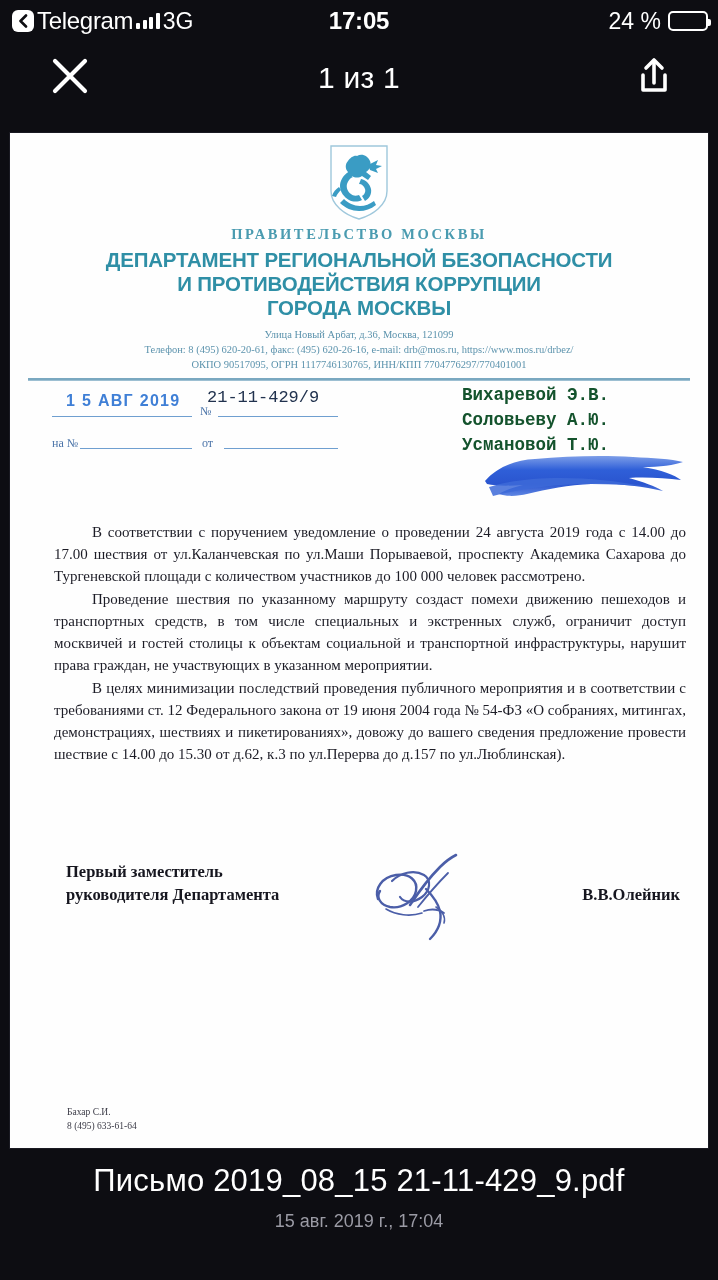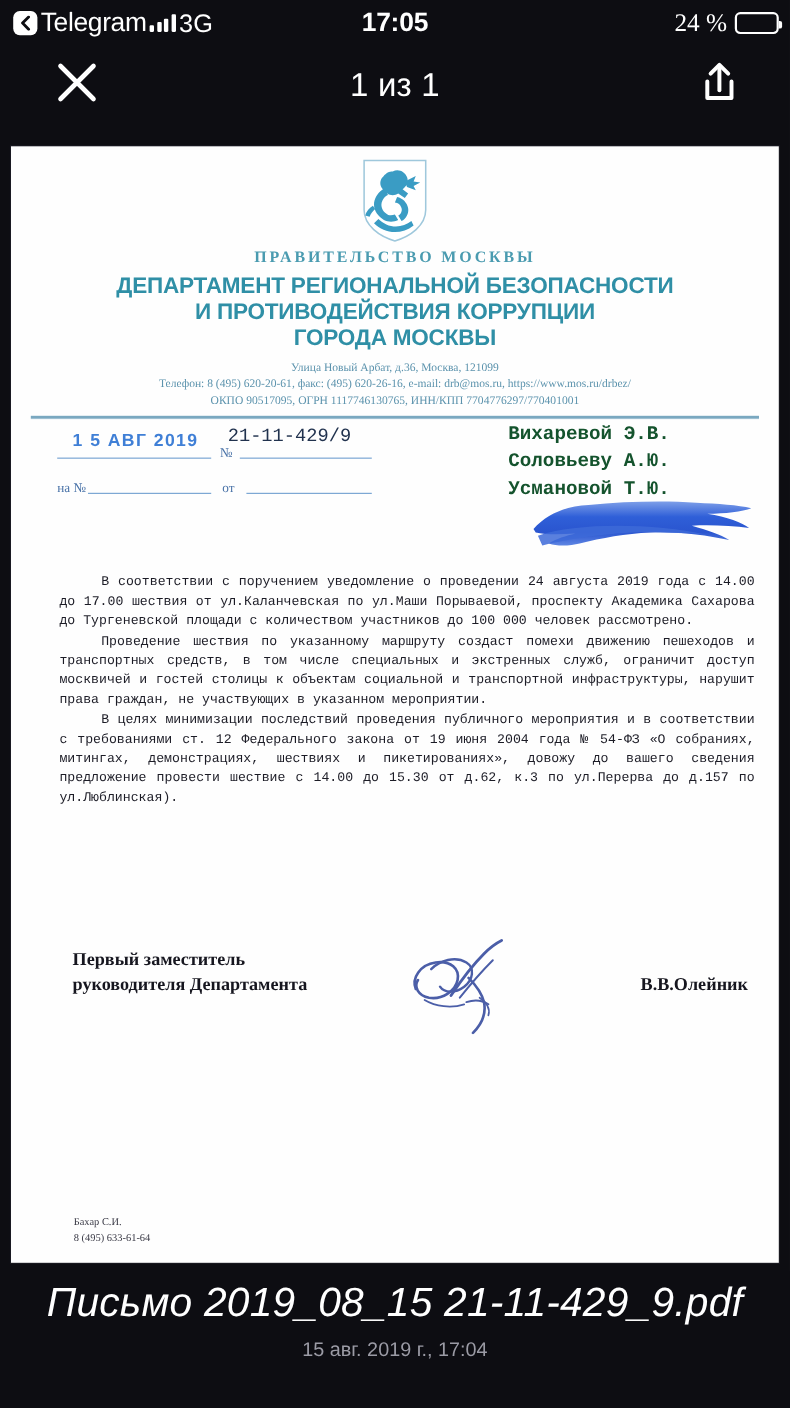--- a/index.html
+++ b/index.html
@@ -28,21 +28,21 @@
   .bars i { display:block; width:4px; background:#fff; border-radius:1px; }
   .bars i:nth-child(1){ height:6px; }
   .bars i:nth-child(2){ height:9px; }
   .bars i:nth-child(3){ height:12px; }
   .bars i:nth-child(4){ height:16px; }
   .sb-center {
     position:absolute; left:0; width:718px; text-align:center;
     font-size:24px; font-weight:bold; letter-spacing:-0.2px;
   }
   .sb-right { position:absolute; right:10px; display:flex; align-items:center; gap:7px; }
-  .sb-batt-pct { font-size:23px;font-family:Liberation Serif, serif; }
+  .sb-batt-pct { font-size:23px; }
   .batt {
     position:relative; width:40px; height:20px; border:2px solid #fff;
     border-radius:5px; padding:2px;
   }
   .batt::after {
     content:""; position:absolute; right:-5px; top:6px;
     width:3px; height:7px; background:#fff; border-radius:0 2px 2px 0;
   }
   .batt-fill { height:100%; background:#f5c518; border-radius:2px; }
 
@@ -110,22 +110,22 @@
   .addressee {
     position:absolute; right:26px; top:250px; width:220px;
     color:#14532d; font-family:Liberation Mono, monospace;
     font-size:17.5px; font-weight:bold; line-height:1.42;
   }
   .redaction { position:absolute; right:20px; top:318px; width:205px; height:55px; }
 
   
   .body-text {
     position:absolute; left:44px; right:22px; top:388px;
-    color:#1c1c26; font-family:Liberation Mono, monospace;
-    font-size:12px; line-height:1.47; text-align:justify;
+    color:#1c1c26; font-family:Liberation Serif, serif;
+    font-size:15px; line-height:1.47; text-align:justify;
   }
   .body-text p { text-indent:38px; margin:0 0 1px 0; }
 
   
   .sigrow { position:absolute; left:56px; right:28px; top:728px; height:90px; }
   .sig-title {
     position:absolute; left:0; top:0; color:#16161f; font-weight:bold;
     font-size:16.5px; line-height:1.38; font-family:"Liberation Serif", serif;
   }
   .sig-mark { position:absolute; left:300px; top:-10px; }
@@ -137,21 +137,21 @@
   
   .executor {
     position:absolute; left:57px; bottom:14px; color:#3a3a46;
     font-size:9.5px; line-height:1.45; font-family:"Liberation Serif", serif;
   }
 
   
   .caption {
     position:absolute; left:0; top:1163px; width:718px; text-align:center; color:#fff;
   }
-  .caption .fname { font-size:37px; letter-spacing:0.2px; white-space:nowrap;font-style:italic; }
+  .caption .fname { font-size:31px; letter-spacing:0.2px; white-space:nowrap; }
   .caption .fdate { font-size:18px; color:#9b9ba5; margin-top:12px; }
 </style>
 </head>
 <body>
 
 <div id="app">
 
   <div class="statusbar">
     <div class="sb-left">
       <span class="back-chip">

